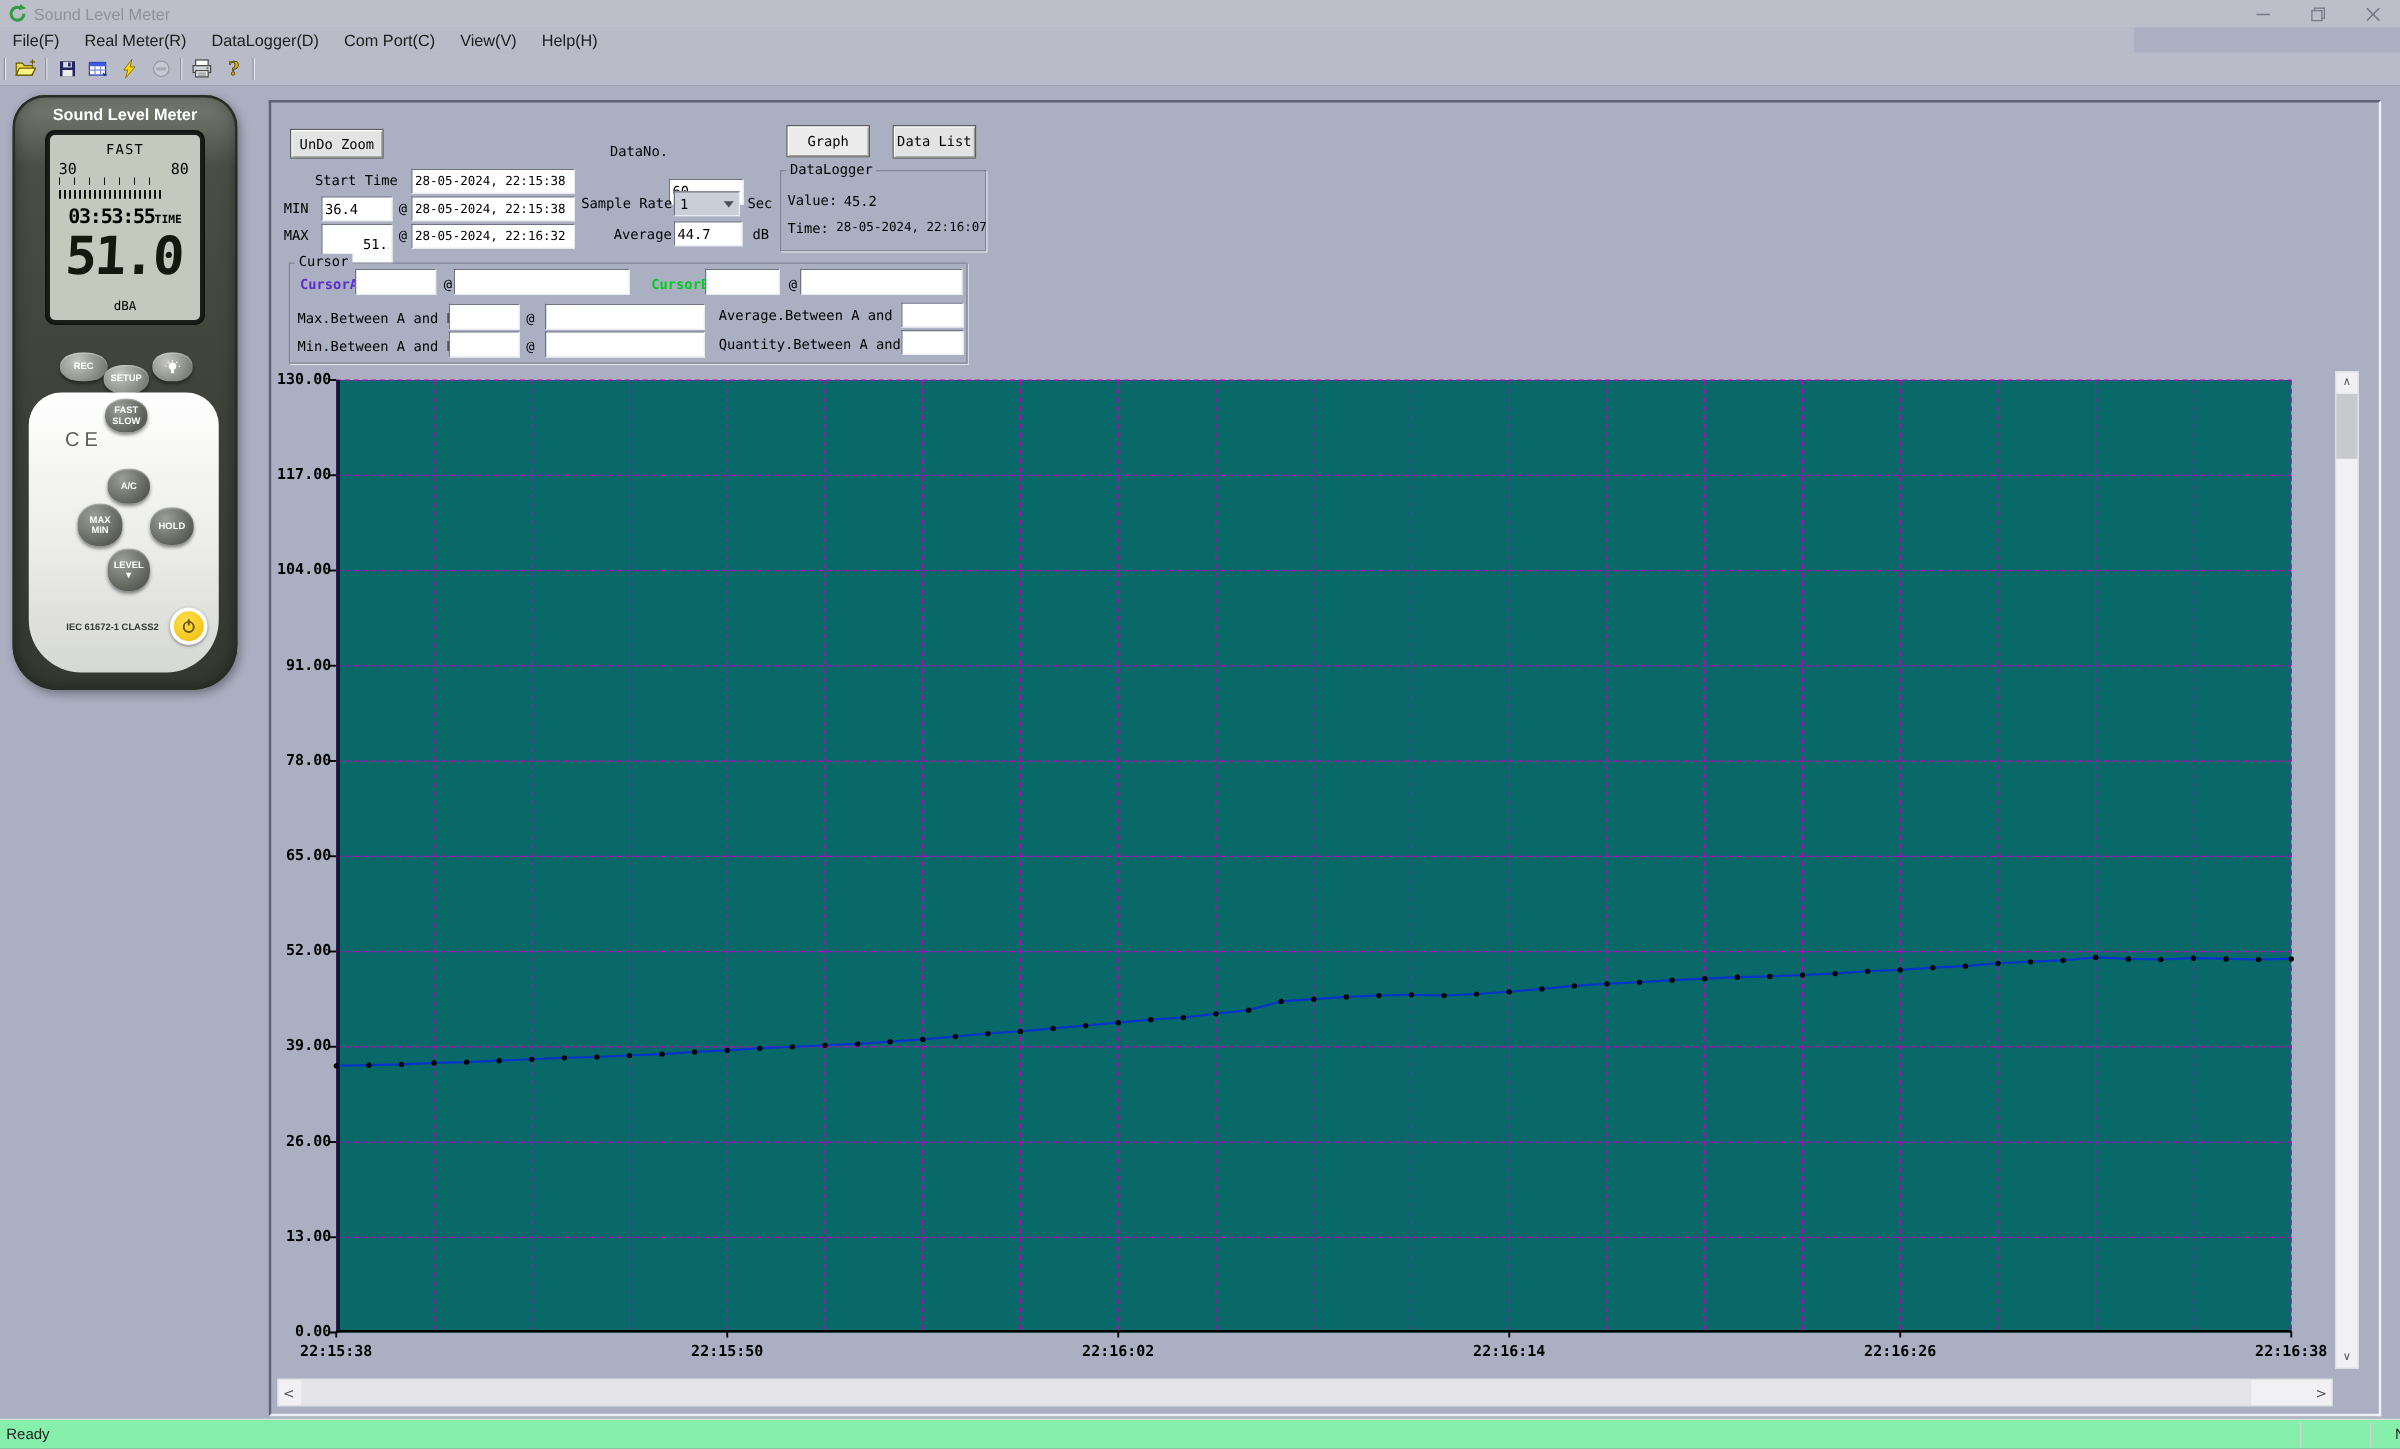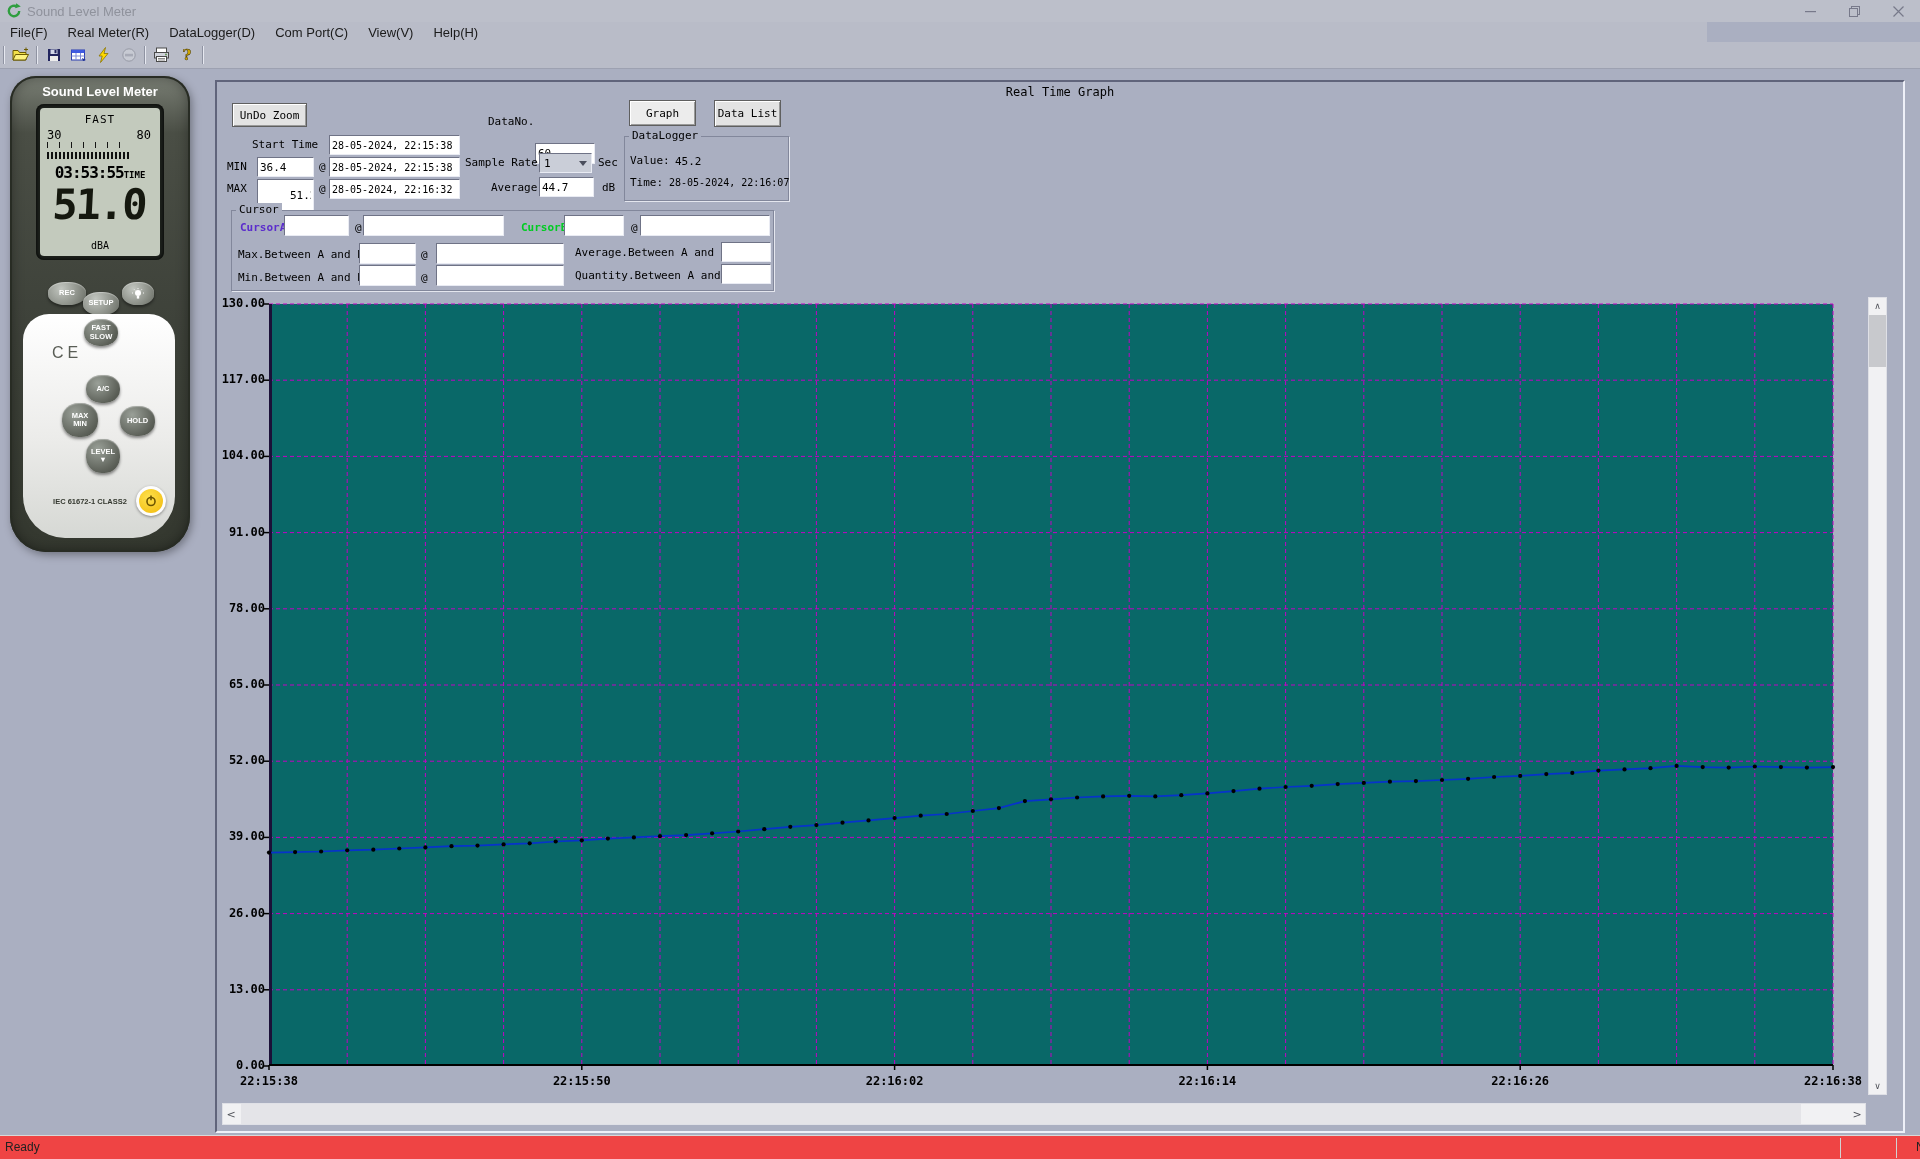--- a/index.html
+++ b/index.html
@@ -16,21 +16,21 @@
   
   .menubar{position:absolute;left:0;top:22px;width:1707px;height:20px;background:#b9bcc8;
            display:flex;align-items:center;font-family:"Liberation Sans",sans-serif;font-size:13px;color:#1b1b1b;}
   .menubar span{padding:1px 10px;}
   
   .toolbar{position:absolute;left:0;top:42px;width:1920px;height:26px;background:#b9bcc8;
            border-bottom:1px solid #9da1b1;display:flex;align-items:center;}
   .tbtn{width:25px;height:22px;display:flex;align-items:center;justify-content:center;}
   .tsep{width:1px;height:18px;background:#8f93a2;border-right:1px solid #e6e8f0;margin:0 3px;}
   
-  .statusbar{position:absolute;left:0;top:1135px;width:1920px;height:24px;background:#ef4444;
+  .statusbar{position:absolute;left:0;top:1135px;width:1920px;height:24px;background:#86efac;
              border-top:1px solid #d9d9d9;font-family:"Liberation Sans",sans-serif;font-size:12px;color:#222;}
   .statusbar .ready{position:absolute;left:5px;top:4px;}
   .statusbar .num{position:absolute;left:1876px;top:4px;margin-left:40px;}
   .sbsep{position:absolute;top:2px;width:1px;height:20px;background:#d2d2d2;}
   
   .device{position:absolute;left:10px;top:76px;width:180px;height:476px;}
   .dev-body{position:absolute;left:0;top:0;width:180px;height:476px;border-radius:26px 26px 36px 36px;
             background:linear-gradient(180deg,#7a7f75 0%,#4a4e45 12%,#3d4139 55%,#34382f 100%);
             box-shadow:inset 0 0 0 2px #282c24, inset 0 0 14px rgba(0,0,0,.45), 2px 3px 8px rgba(0,0,0,.35);}
   .dev-header{position:absolute;left:0;top:8px;width:180px;text-align:center;color:#fff;
@@ -250,21 +250,20 @@
       <span class="inner">
         <svg width="14" height="14" viewBox="0 0 16 16">
           <circle cx="8" cy="8.6" r="4.6" fill="none" stroke="#6b5400" stroke-width="1.8"></circle>
           <line x1="8" y1="1.6" x2="8" y2="7.2" stroke="#6b5400" stroke-width="1.8"></line>
         </svg>
       </span>
     </div>
   </div>
 
   <div class="main-panel">
-    <div class="panel-title">Real Time Graph</div>
 
     <div class="btn" style="left:15px;top:21px;width:73px;height:22px;">UnDo Zoom</div>
 
     <span class="lbl" style="left:271px;top:33px;">DataNo.</span>
     <input class="field" style="left: 318px; top: 29px; width: 60px; height: 21px; margin-top: 32px;" readonly="" value="60">
 
     <div class="btn" style="left:412px;top:18px;width:65px;height:24px;background:#ececec;">Graph</div>
     <div class="btn" style="left:497px;top:18px;width:65px;height:25px;">Data List</div>
 
     <span class="lbl" style="left:35px;top:56px;">Start Time</span>

